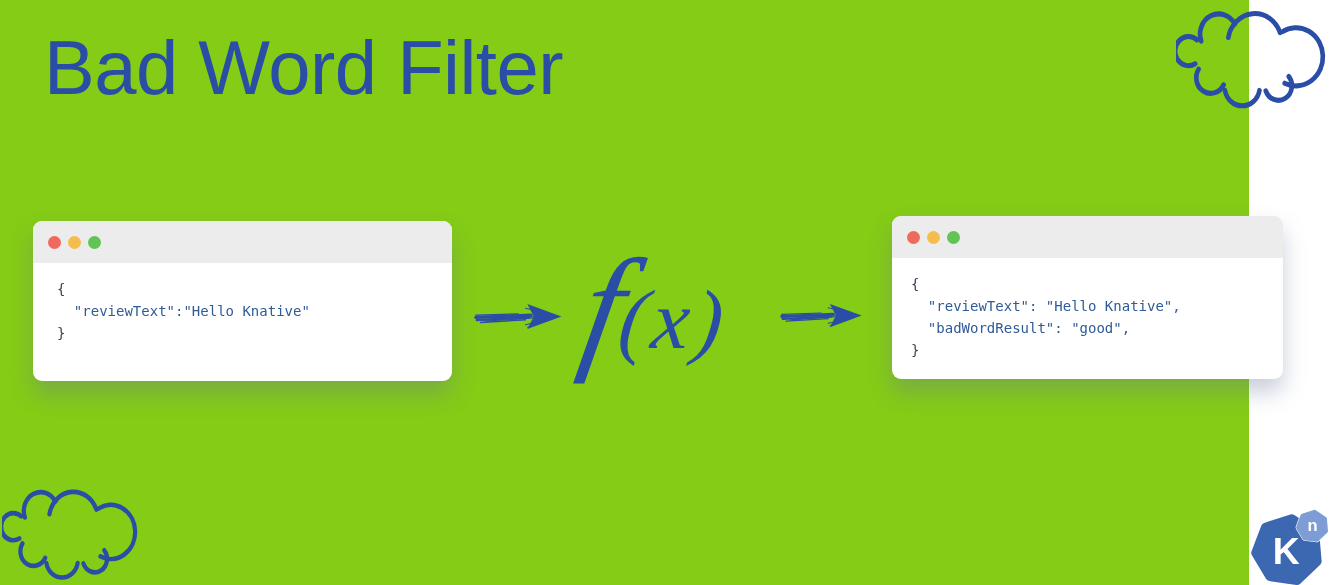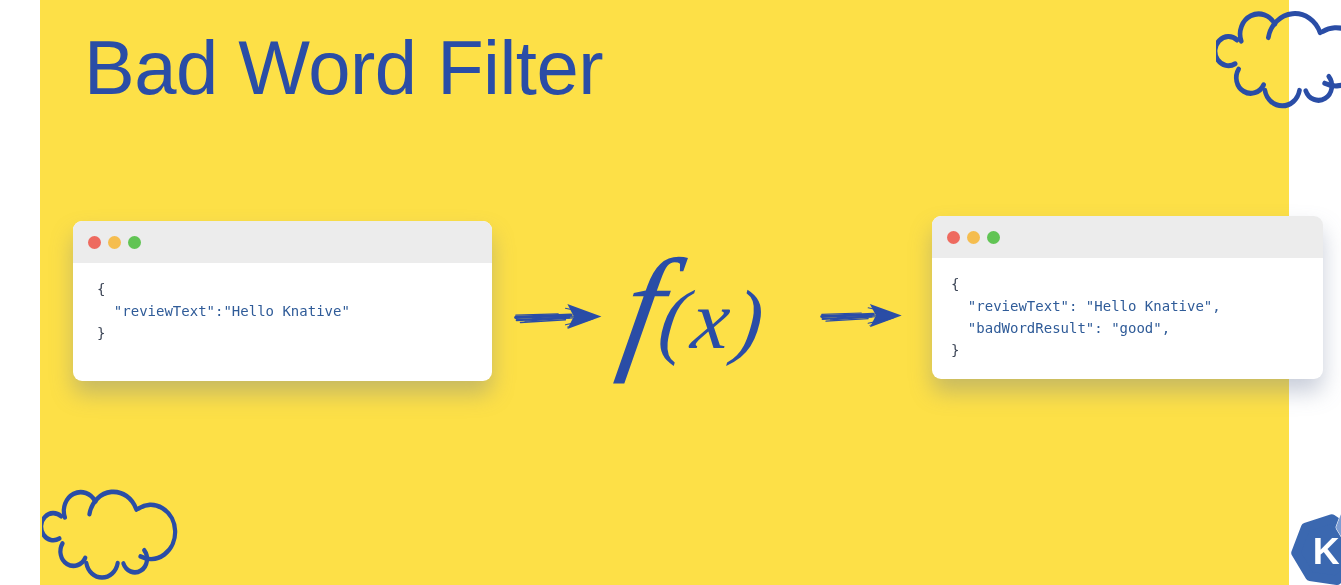--- a/index.html
+++ b/index.html
@@ -1,17 +1,17 @@
 <!DOCTYPE html>
 <html><head>
 <meta charset="utf-8">
 <style>
   * { margin:0; padding:0; box-sizing:border-box; }
   html,body { width:1341px; height:585px; background:#ffffff; font-family:"Liberation Sans",sans-serif; overflow:hidden; }
-  .page { position:relative; width:1249px; height:585px; background:#fde047;margin-left:40px; }
+  .page { position:relative; width:1249px; height:585px; background:#84cc16; }
 
   .title { position:absolute; left:44px; top:24px; font-size:76px; font-weight:400; color:#2a4da6; letter-spacing:-0.5px; }
 
   .cloud { position:absolute; }
   .cloud-tr { left:1176px; top:3px; width:150px; height:112px; }
   .cloud-bl { left:2px; top:482px; width:136px; height:104px; }
 
   .win { position:absolute; background:#fff; border-radius:9px; box-shadow:0 13px 22px rgba(100,115,150,0.35); }
   .win-input  { left:33px;  top:221px; width:419px; height:160px; }
   .win-output { left:892px; top:216px; width:391px; height:163px; }

